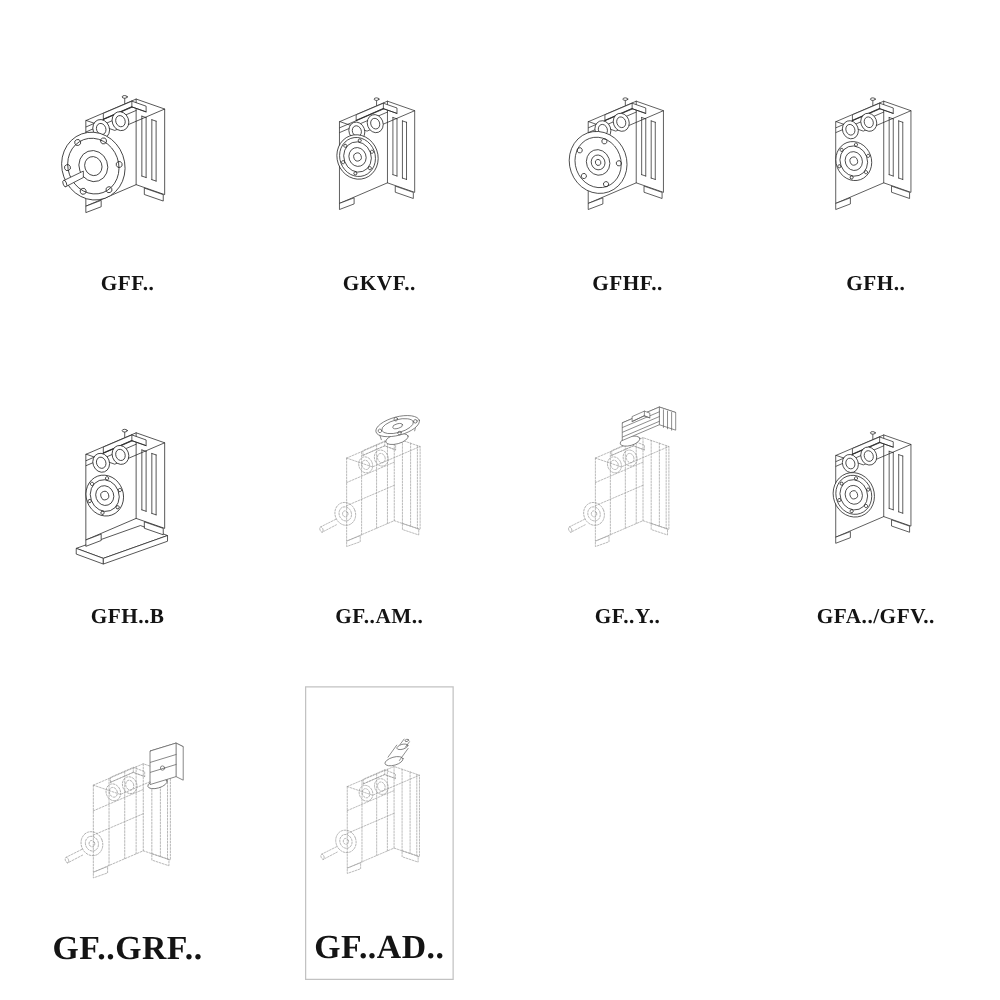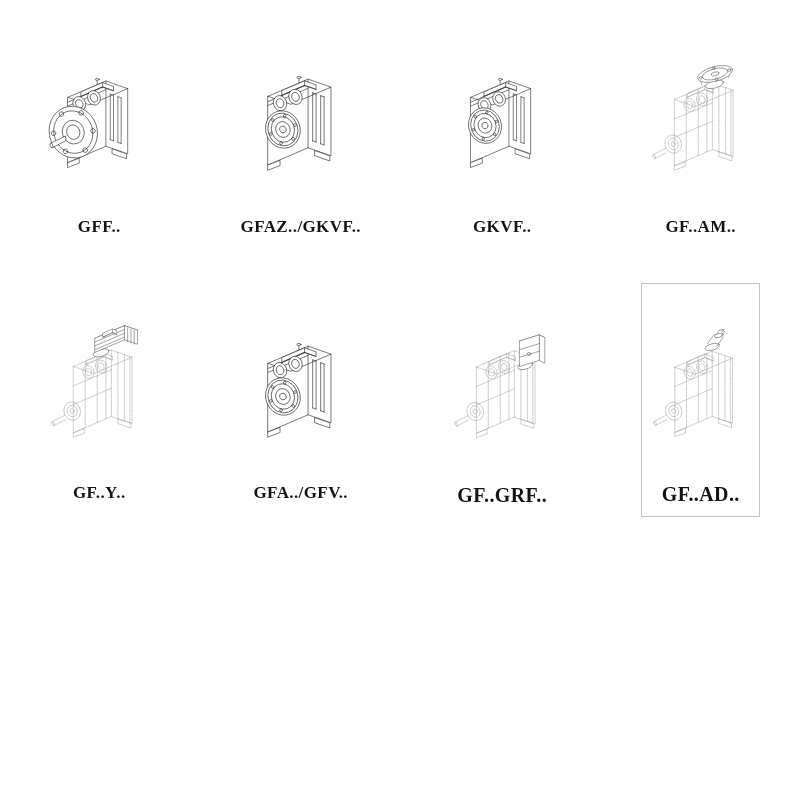--- a/index.html
+++ b/index.html
@@ -9,21 +9,21 @@
         grid-template-columns:repeat(4,1fr);
         grid-template-rows:repeat(3,1fr);
         background:#ffffff;}
   .cell{display:flex;flex-direction:column;align-items:center;
         justify-content:flex-end;padding:2px 2px 8px 2px;box-sizing:border-box;}
   .cell-bordered{border:1px solid #c2c2c2;}
   .drawing{flex:1 1 auto;width:100%;display:flex;align-items:center;justify-content:center;min-height:0;}
   .drawing svg{width:95%;height:100%;max-height:222px;}
   .lbl{font-weight:700;font-size:17px;color:#141414;letter-spacing:.4px;
        text-align:center;margin:2px 0 6px 0;white-space:nowrap;}
-  .lbl-lg{font-size:20px;margin-bottom:2px;}
+  .lbl-lg{font-size:27px;margin-bottom:2px;}
   .defs-holder{position:absolute;width:0;height:0;overflow:hidden;}
 </style>
 </head>
 <body>
 
 <svg class="defs-holder" aria-hidden="true">
   <defs>
 
     <g id="sym-body" stroke="#1f1f1f" stroke-width="1.05" fill="none" stroke-linecap="round" stroke-linejoin="round">
       <path fill="#fff" d="M42 86 L82 100 L152 70 L152 190 L112 176 L42 206 Z"></path>
@@ -174,46 +174,66 @@
     <div class="drawing">
       <svg viewBox="0 0 200 242">
           <use href="#sym-body"></use>
           <use href="#sym-eyes"></use>
           <use href="#sym-flange-shaft"></use>
         </svg>
     </div>
     <figcaption class="lbl">GFF..</figcaption>
   </figure>
 
-  <figure class="cell">
-    <div class="drawing">
-      <svg viewBox="0 0 200 242">
-          <use href="#sym-body"></use>
-          <use href="#sym-eyes"></use>
-          <use href="#sym-boss"></use>
-          <use href="#sym-bearing"></use>
-        </svg>
-    </div>
-    <figcaption class="lbl">GFAZ../GKVF..</figcaption>
-  </figure>
 
   <figure class="cell">
     <div class="drawing">
       <svg viewBox="0 0 200 242">
           <use href="#sym-body"></use>
           <use href="#sym-eyes" transform="translate(4,2)"></use>
           <use href="#sym-boss" transform="translate(0,-6)"></use>
           <use href="#sym-bearing" transform="translate(0,-6)"></use>
         </svg>
     </div>
     <figcaption class="lbl">GKVF..</figcaption>
   </figure>
 
-
-
+  <figure class="cell">
+    <div class="drawing">
+      <svg viewBox="0 0 200 242">
+          <use href="#sym-body"></use>
+          <use href="#sym-eyes"></use>
+          <use href="#sym-flange-holes"></use>
+        </svg>
+    </div>
+    <figcaption class="lbl">GFHF..</figcaption>
+  </figure>
+
+  <figure class="cell">
+    <div class="drawing">
+      <svg viewBox="0 0 200 242">
+          <use href="#sym-body"></use>
+          <use href="#sym-eyes"></use>
+          <use href="#sym-bearing"></use>
+        </svg>
+    </div>
+    <figcaption class="lbl">GFH..</figcaption>
+  </figure>
+
+  <figure class="cell">
+    <div class="drawing">
+      <svg viewBox="0 0 200 242">
+          <use href="#sym-baseplate"></use>
+          <use href="#sym-body"></use>
+          <use href="#sym-eyes"></use>
+          <use href="#sym-bearing"></use>
+        </svg>
+    </div>
+    <figcaption class="lbl">GFH..B</figcaption>
+  </figure>
 
   <figure class="cell">
     <div class="drawing">
       <svg viewBox="0 0 200 242">
           <use href="#sym-dbody"></use>
           <use href="#sym-am" transform="translate(0,6)"></use>
         </svg>
     </div>
     <figcaption class="lbl">GF..AM..</figcaption>
   </figure>

